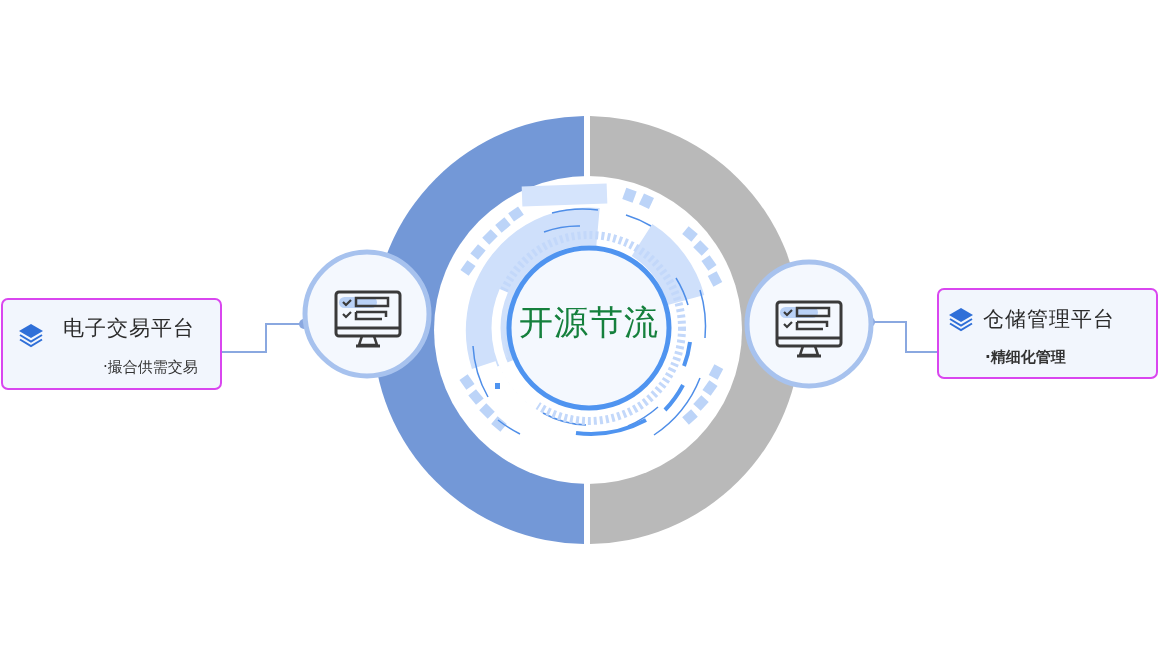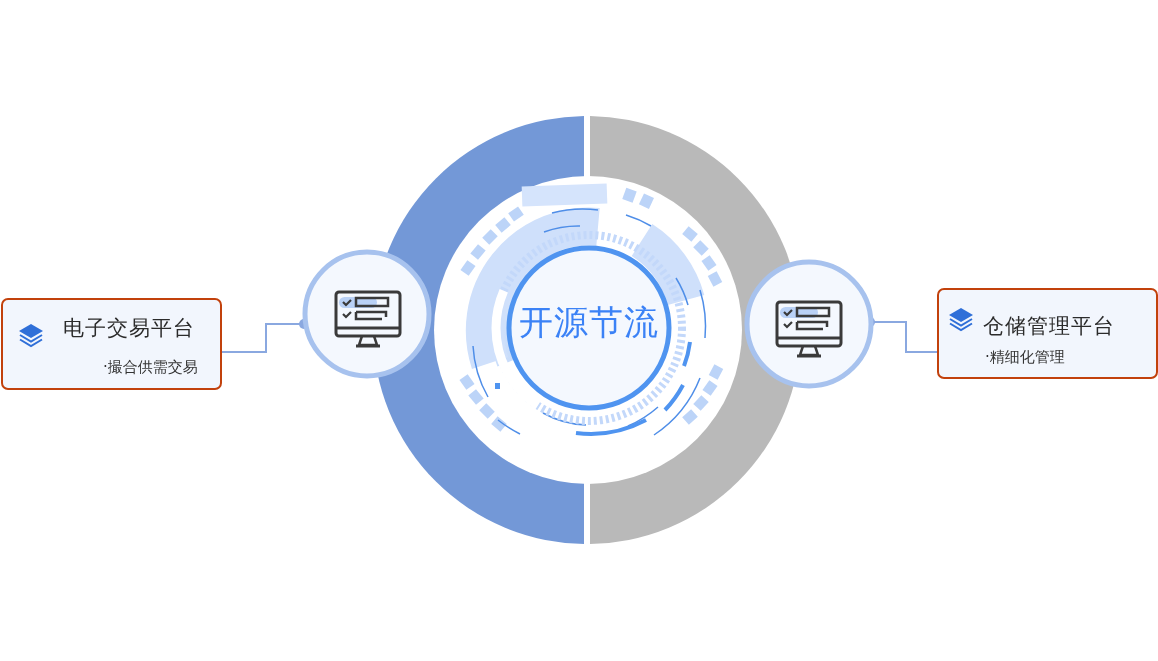--- a/index.html
+++ b/index.html
@@ -1,25 +1,25 @@
 <!DOCTYPE html>
 <html><head>
 <meta charset="utf-8">
 <style>
   html, body { margin: 0; padding: 0; background: #ffffff; }
   body { width: 1158px; height: 661px; position: relative; overflow: hidden;
          font-family: "DejaVu Sans", "Liberation Sans", sans-serif; }
   #stage { position: absolute; left: 0; top: 0; width: 1158px; height: 661px; }
   .card { position: absolute; box-sizing: border-box; background: #f2f6fd;
-          border: 2px solid #c2410c; border-radius: 7px; }
+          border: 2px solid #d946ef; border-radius: 7px; }
   .card .title { position: absolute; font-size: 21px; color: #2b2b2b; letter-spacing: 1px; white-space: nowrap; }
   .card .sub { position: absolute; font-size: 15px; color: #333333; white-space: nowrap; }
   .card .layers { position: absolute; width: 26px; height: 26px; }
   .center-label { position: absolute; left: 507px; top: 300px; width: 164px; text-align: center;
-                  font-size: 34px; color: #3b82f6; letter-spacing: 1px; }
+                  font-size: 34px; color: #15803d; letter-spacing: 1px; }
 </style>
 </head>
 <body>
 
 <div id="stage">
 
   <svg width="1158" height="661" viewBox="0 0 1158 661" xmlns="http://www.w3.org/2000/svg" style="position:absolute;left:0;top:0;">
     <defs>
       <clipPath id="leftHalf">
           <rect x="0" y="0" width="584" height="661"></rect>
@@ -151,17 +151,17 @@
     <div class="title" style="left:60px; top:14px;">电子交易平台</div>
     <div class="sub" style="left:60px; top:58px;margin-left:40px;">·撮合供需交易</div>
   </div>
 
   <div class="card" style="left:937px; top:288px; width:221px; height:91px;">
     <svg class="layers" style="left:9px; top:16px;" viewBox="0 0 26 26">
       <path d="M13 2 L25 9 L13 16 L1 9 Z" fill="#2f6fd8"></path>
       <path d="M2 13 L13 19.5 L24 13" fill="none" stroke="#2f6fd8" stroke-width="2"></path>
       <path d="M2 17.5 L13 24 L24 17.5" fill="none" stroke="#2f6fd8" stroke-width="2"></path>
     </svg>
-    <div class="title" style="left:44px; top:22px;">仓储管理平台</div>
-    <div class="sub" style="left:46px; top:58px;">·精细化管理</div>
+    <div class="title" style="left:44px; top:15px;">仓储管理平台</div>
+    <div class="sub" style="left:46px; top:58px;font-weight:bold;">·精细化管理</div>
   </div>
 
 </div>
 
 </body></html>

